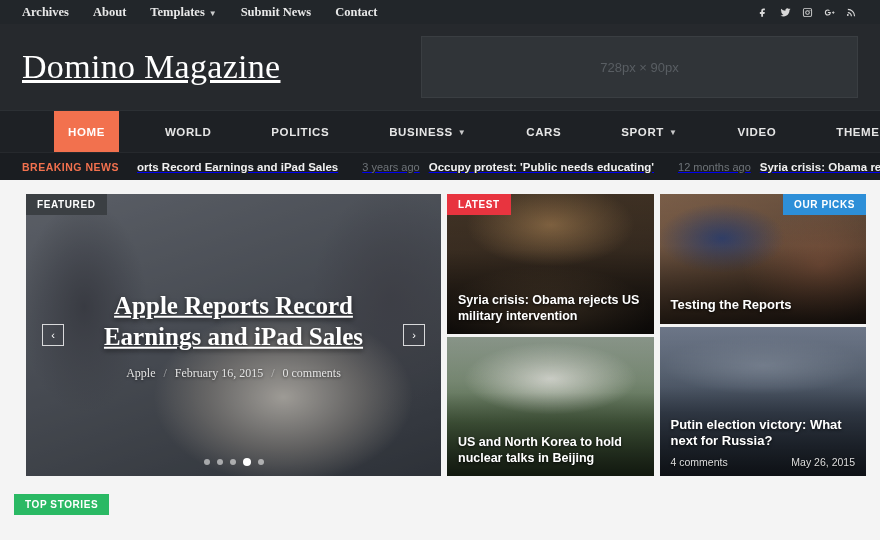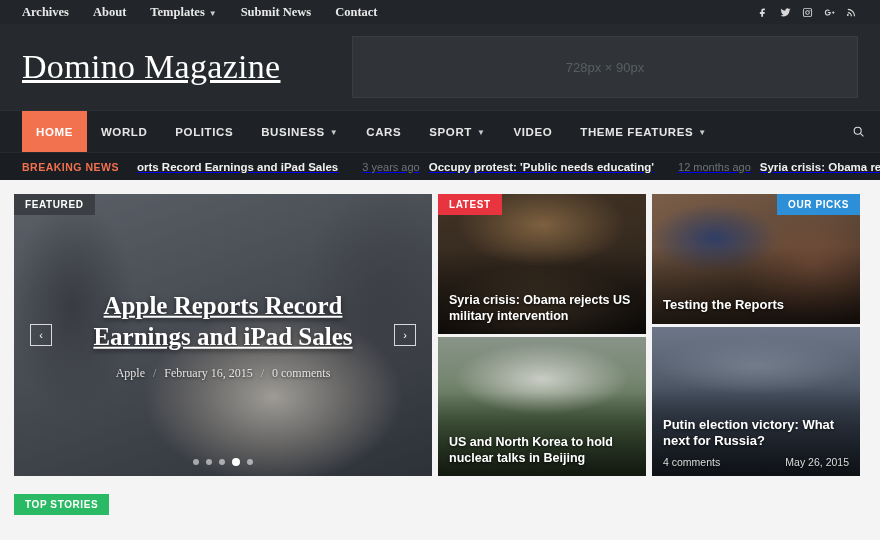--- a/index.html
+++ b/index.html
@@ -47,21 +47,21 @@
   }
   .logo {
     font-family:"Liberation Serif", serif;
     font-size:34px;
     color:#ffffff;
     letter-spacing:.3px;
     white-space:nowrap;
   }
   .header-spacer { flex:1; }
   .ad-banner {
-    width:506px; height:62px;
+    width:437px; height:62px;
     border:1px solid #3a3e42;
     background:#303438;
     display:flex; align-items:center; justify-content:center;
     color:#595e63;
     font-size:13px;
   }
 
   
   .mainnav {
     height:42px; background:#1e2125;
@@ -70,20 +70,21 @@
   }
   .nav-items { display:flex; align-items:stretch; padding-left:22px; }
   .nav-item {
     display:flex; align-items:center; gap:5px;
     padding:0 14px;
     font-size:11.5px; font-weight:bold;
     letter-spacing:.6px;
     color:#e6e6e6;
     text-decoration:none;
     white-space:nowrap;
+    margin-left:32px;
   }
   .nav-item.active { background:#f2714e; color:#fff; }
   .nav-spacer { flex:1; }
   .nav-search {
     width:44px;
     display:flex; align-items:center; justify-content:center;
     color:#dcdcdc;
   }
   .nav-search svg { width:13px; height:13px; stroke:currentColor; fill:none; stroke-width:2; }
 
@@ -103,21 +104,21 @@
     white-space:nowrap;
   }
   .ticker { display:flex; align-items:center; gap:0; white-space:nowrap; overflow:hidden; }
   .ticker-item { display:flex; align-items:center; gap:9px; margin-right:24px; }
   .ticker-time { color:#6e7378; font-size:11px; }
   .ticker-title { color:#f0f0f0; font-size:11.5px; font-weight:bold; }
   .ticker-item.clipped .ticker-title { margin-left:-0px; }
 
   
   .content { padding:14px 14px 0 14px; background:#f4f4f4; }
-  .grid { display:flex; gap:6px; height:282px; }
+  .grid { display:flex; gap:6px; height:282px;margin-left:12px; }
 
   .col-featured { width:418px; position:relative; }
   .col-latest   { width:208px; position:relative; display:flex; flex-direction:column; gap:3px; }
   .col-picks    { width:208px; position:relative; display:flex; flex-direction:column; gap:3px; }
 
   .badge {
     position:absolute; top:0; left:0; z-index:5;
     font-size:10px; font-weight:bold; letter-spacing:.6px;
     color:#fff; padding:5px 11px;
   }

